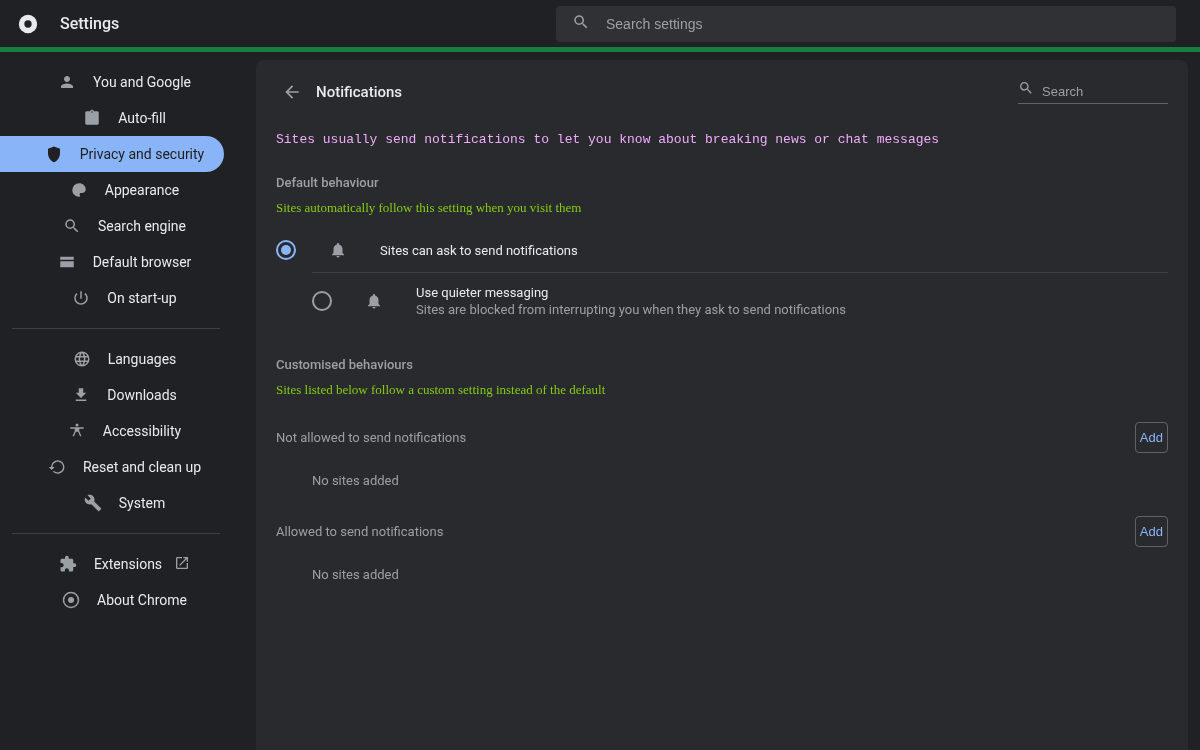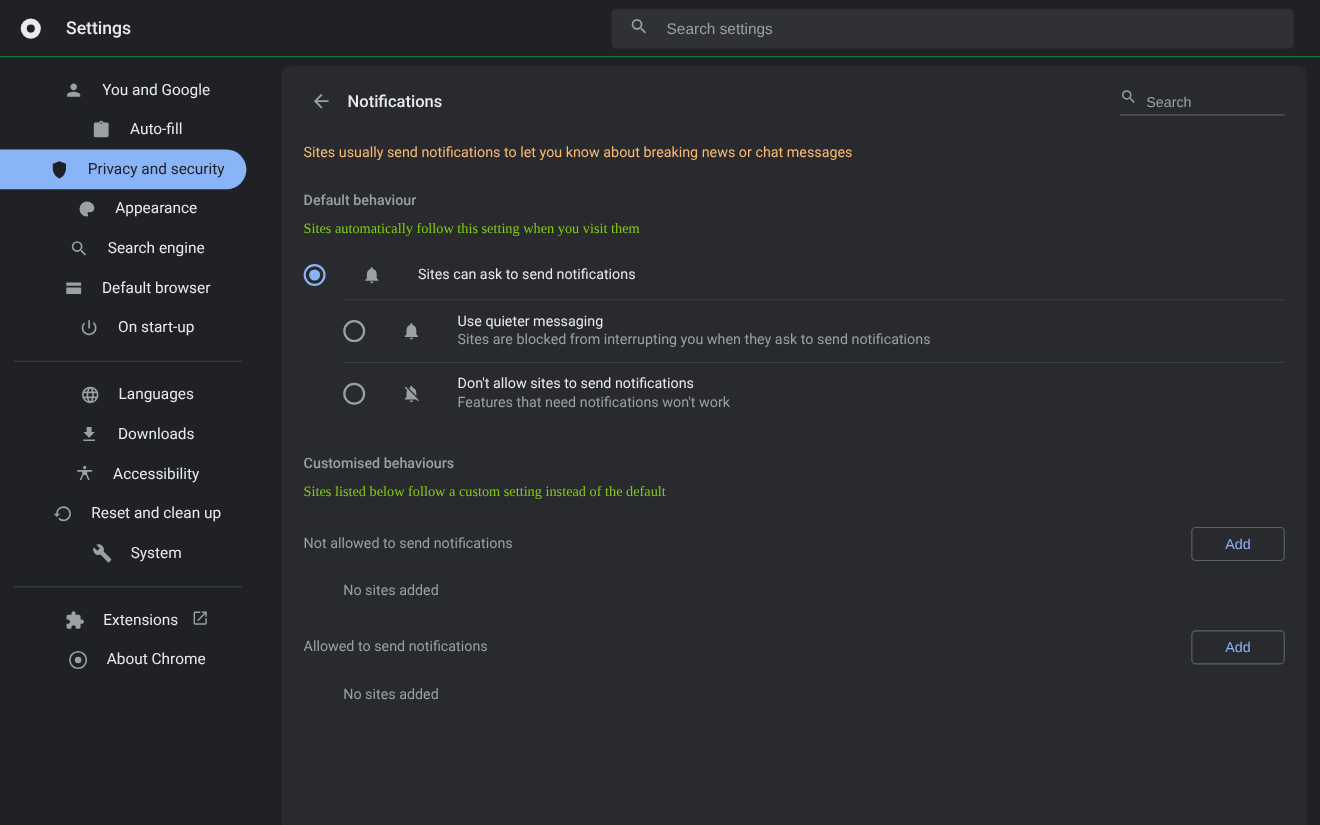--- a/index.html
+++ b/index.html
@@ -10,21 +10,21 @@
     font-family: Roboto, Arial, sans-serif;
     font-size: 13px;
   }
 
   
   .header {
     height: 52px;
     display: flex;
     align-items: center;
     padding: 0 16px;
-    border-bottom: 1px solid #15803d;
+    border-bottom: 5px solid #15803d;
   }
   .chrome-logo {
     width: 24px; height: 24px;
     display: flex; align-items: center; justify-content: center;
     margin-right: 20px;
   }
   .chrome-logo svg { width: 22px; height: 22px; }
   .header-title { font-size: 16px; font-weight: 500; color: #e8eaed; }
   .header-search {
     margin-left: auto;
@@ -106,21 +106,21 @@
     padding-bottom: 4px;
     width: 150px;
   }
   .main-search .icon { color: #9aa0a6; margin-right: 8px; }
   .main-search input {
     background: transparent; border: 0; outline: 0;
     color: #e8eaed; font-size: 13px; width: 100%;
   }
   .main-search input::placeholder { color: #9aa0a6; }
 
-  .description { color: #fdba74; font-size: 13px; margin-bottom: 28px; }
+  .description { color: #f0abfc; font-size: 13px; margin-bottom: 28px; font-family: Liberation Mono, monospace; }
   .section-title { color: #9aa0a6; font-size: 13px; font-weight: 500; margin-bottom: 10px; }
   .section-sub { color: #84cc16; font-size: 13px; margin-bottom: 12px; font-family: Liberation Serif, serif; }
 
   .radio-row {
     display: flex;
     align-items: center;
     padding: 12px 0;
     cursor: pointer;
     gap: 16px;
   }
@@ -153,21 +153,21 @@
     align-items: center;
     justify-content: space-between;
     margin-bottom: 8px;
   }
   .cust-label { color: #9aa0a6; font-size: 13px; }
   .add-btn {
     border: 1px solid #5f6368;
     background: transparent;
     color: #8ab4f8;
     font-size: 13px;
-    padding: 7px 30px;
+    padding: 7px 4px;
     border-radius: 4px;
     cursor: pointer;
   }
   .empty { color: #9aa0a6; font-size: 13px; padding: 12px 0 28px 36px; }
 
   svg { fill: currentColor; }
 </style>
 </head>
 <body>
 
@@ -407,32 +407,20 @@
     <div class="radio-icon">
             <svg width="18" height="18" viewBox="0 0 24 24">
               <use href="#i-bell"></use>
             </svg>
           </div>
     <div class="radio-text">
       <div class="t1">Use quieter messaging</div>
       <div class="t2">Sites are blocked from interrupting you when they ask to send notifications</div>
     </div>
         </div>
-        <div class="radio-row">
-    <div class="radio "></div>
-    <div class="radio-icon">
-            <svg width="18" height="18" viewBox="0 0 24 24">
-              <use href="#i-bell-off"></use>
-            </svg>
-          </div>
-    <div class="radio-text">
-      <div class="t1">Don't allow sites to send notifications</div>
-      <div class="t2">Features that need notifications won't work</div>
-    </div>
-        </div>
       </div>
 
     <div class="section-title">Customised behaviours</div>
     <div class="section-sub" style="margin-bottom:24px">Sites listed below follow a custom setting instead of the default</div>
 
     <div id="custom-lists">
         <div>
     <div class="cust-row">
       <div class="cust-label">Not allowed to send notifications</div>
       <button class="add-btn">Add</button>

